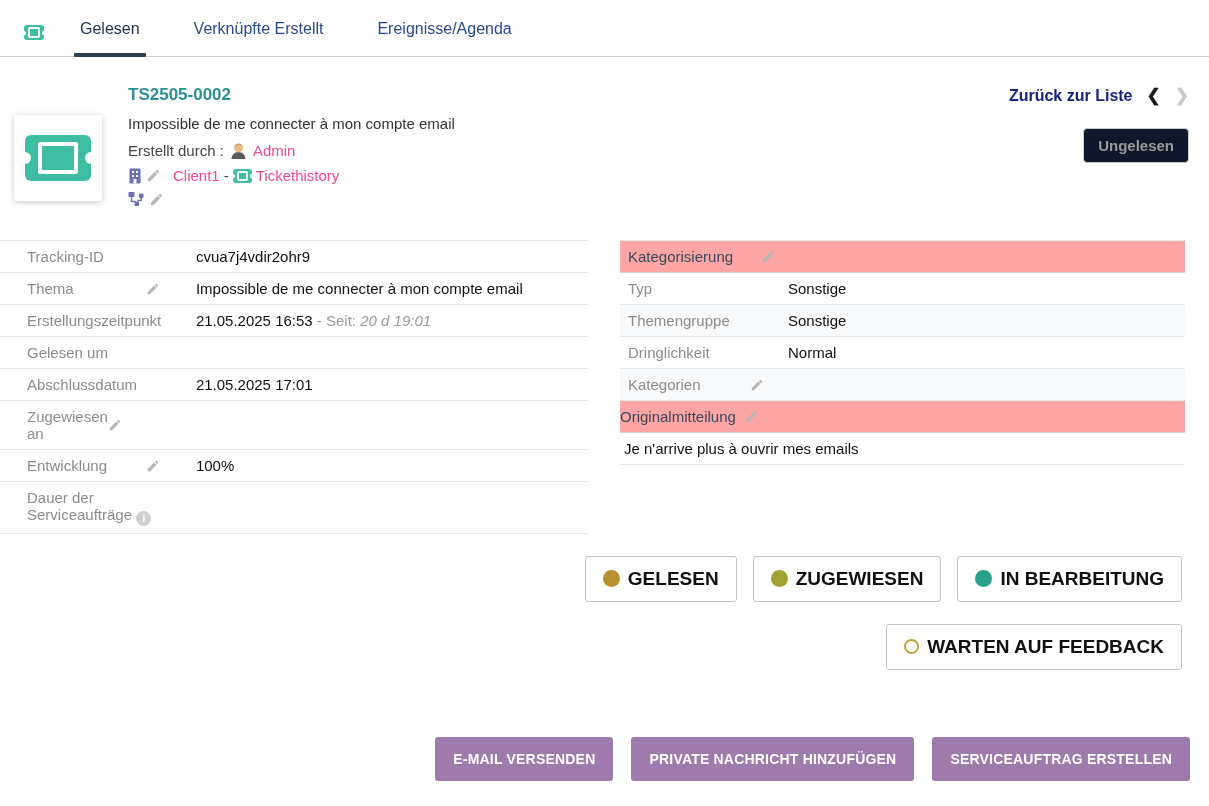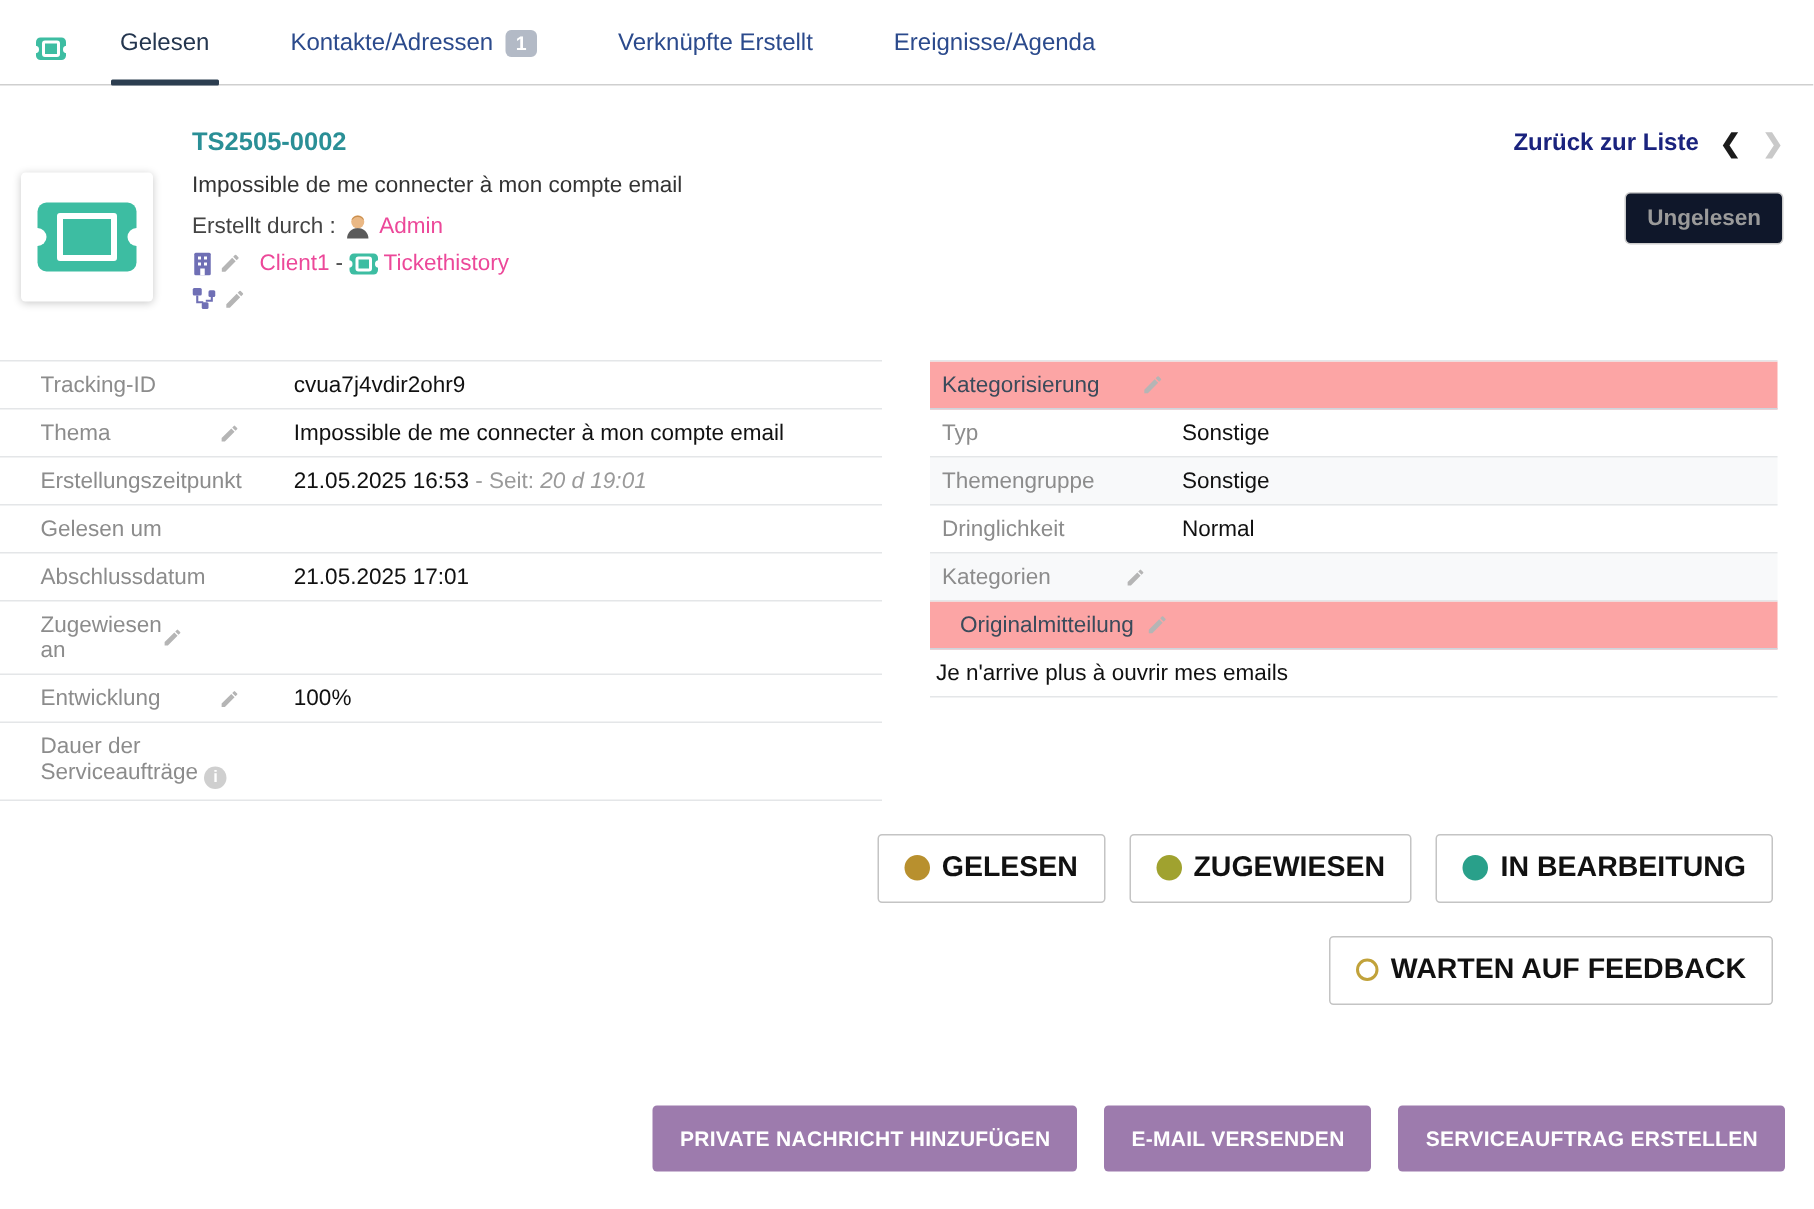--- a/index.html
+++ b/index.html
@@ -150,24 +150,20 @@
   <div class="tabbar">
     <span class="tabbar-icon ticket-glyph ticket-small">
       <span class="inner"></span>
         <span class="notch l"></span>
         <span class="notch r"></span>
     </span>
     <a class="tab active">
         <span>Gelesen</span>
       </a>
     <a class="tab">
-      <span>Kontakte/Adressen</span>
-      <span class="tab-badge">1</span>
-    </a>
-    <a class="tab">
         <span>Verknüpfte Erstellt</span>
       </a>
     <a class="tab">
         <span>Ereignisse/Agenda</span>
       </a>
   </div>
 
   <div class="banner">
     <div class="icon-card">
       <span class="ticket-glyph ticket-big">
@@ -350,21 +346,21 @@
               <span class="pencil-icon">
                 <svg width="14" height="14" viewBox="0 0 24 24">
                       <path fill="#b5b5b5" d="M3 17.25V21h3.75L17.8 9.94l-3.75-3.75L3 17.25zM20.7 7.04a1 1 0 0 0 0-1.41l-2.34-2.34a1 1 0 0 0-1.41 0l-1.83 1.83 3.75 3.75 1.83-1.83z"></path>
                     </svg>
               </span>
             </span>
           </td>
           <td class="tdval"></td>
         </tr>
         <tr class="liste_titre">
-          <td colspan="2" style="padding-left:20px;">
+          <td colspan="2" style="padding-left:0;">
             <span class="headwrap2">
               <span>Originalmitteilung</span>
               <span class="pencil-icon">
                 <svg width="15" height="15" viewBox="0 0 24 24">
                       <path fill="#b5b5b5" d="M3 17.25V21h3.75L17.8 9.94l-3.75-3.75L3 17.25zM20.7 7.04a1 1 0 0 0 0-1.41l-2.34-2.34a1 1 0 0 0-1.41 0l-1.83 1.83 3.75 3.75 1.83-1.83z"></path>
                     </svg>
               </span>
             </span>
           </td>
         </tr>
@@ -393,22 +389,22 @@
     </div>
     <div class="status-row">
       <button class="btn-status">
         <span class="dot dot-warten"></span>
         <span>WARTEN AUF FEEDBACK</span>
       </button>
     </div>
   </div>
 
   <div class="actions">
+    <button class="btn-action">E-MAIL VERSENDEN</button>
     <button class="btn-action">PRIVATE NACHRICHT HINZUFÜGEN</button>
-    <button class="btn-action">E-MAIL VERSENDEN</button>
     <button class="btn-action">SERVICEAUFTRAG ERSTELLEN</button>
   </div>
 
   <div class="footer-actions">
     <button class="btn-modify">ÄNDERN</button>
     <button class="btn-delete">LÖSCHEN</button>
   </div>
 
 </div>
 

